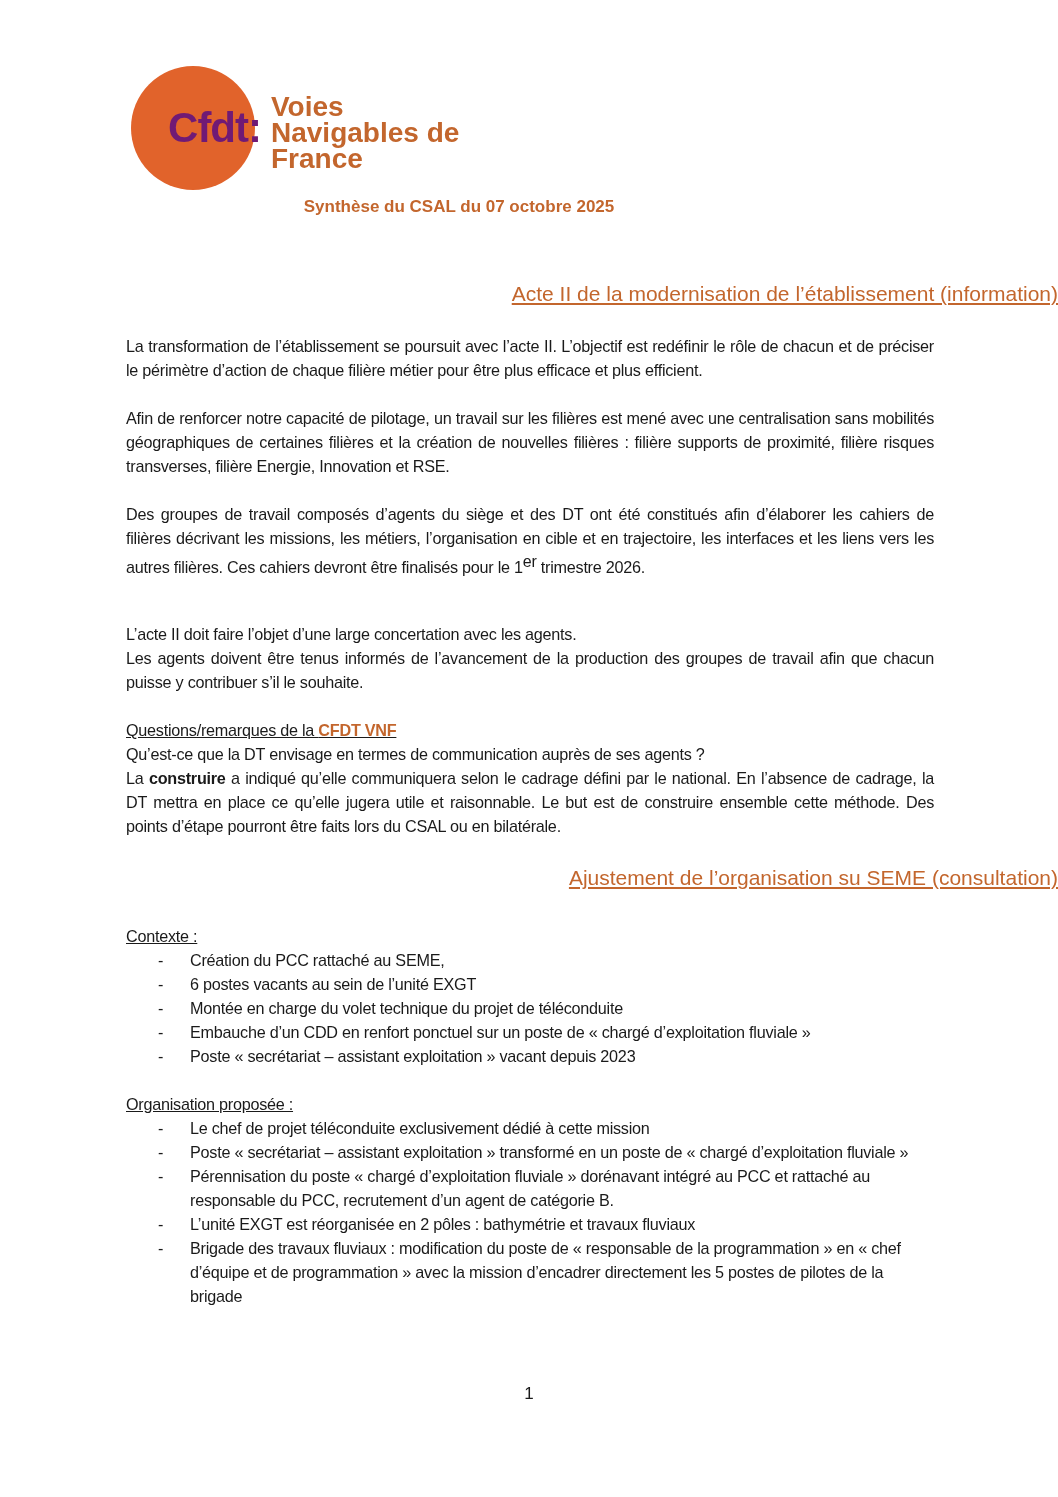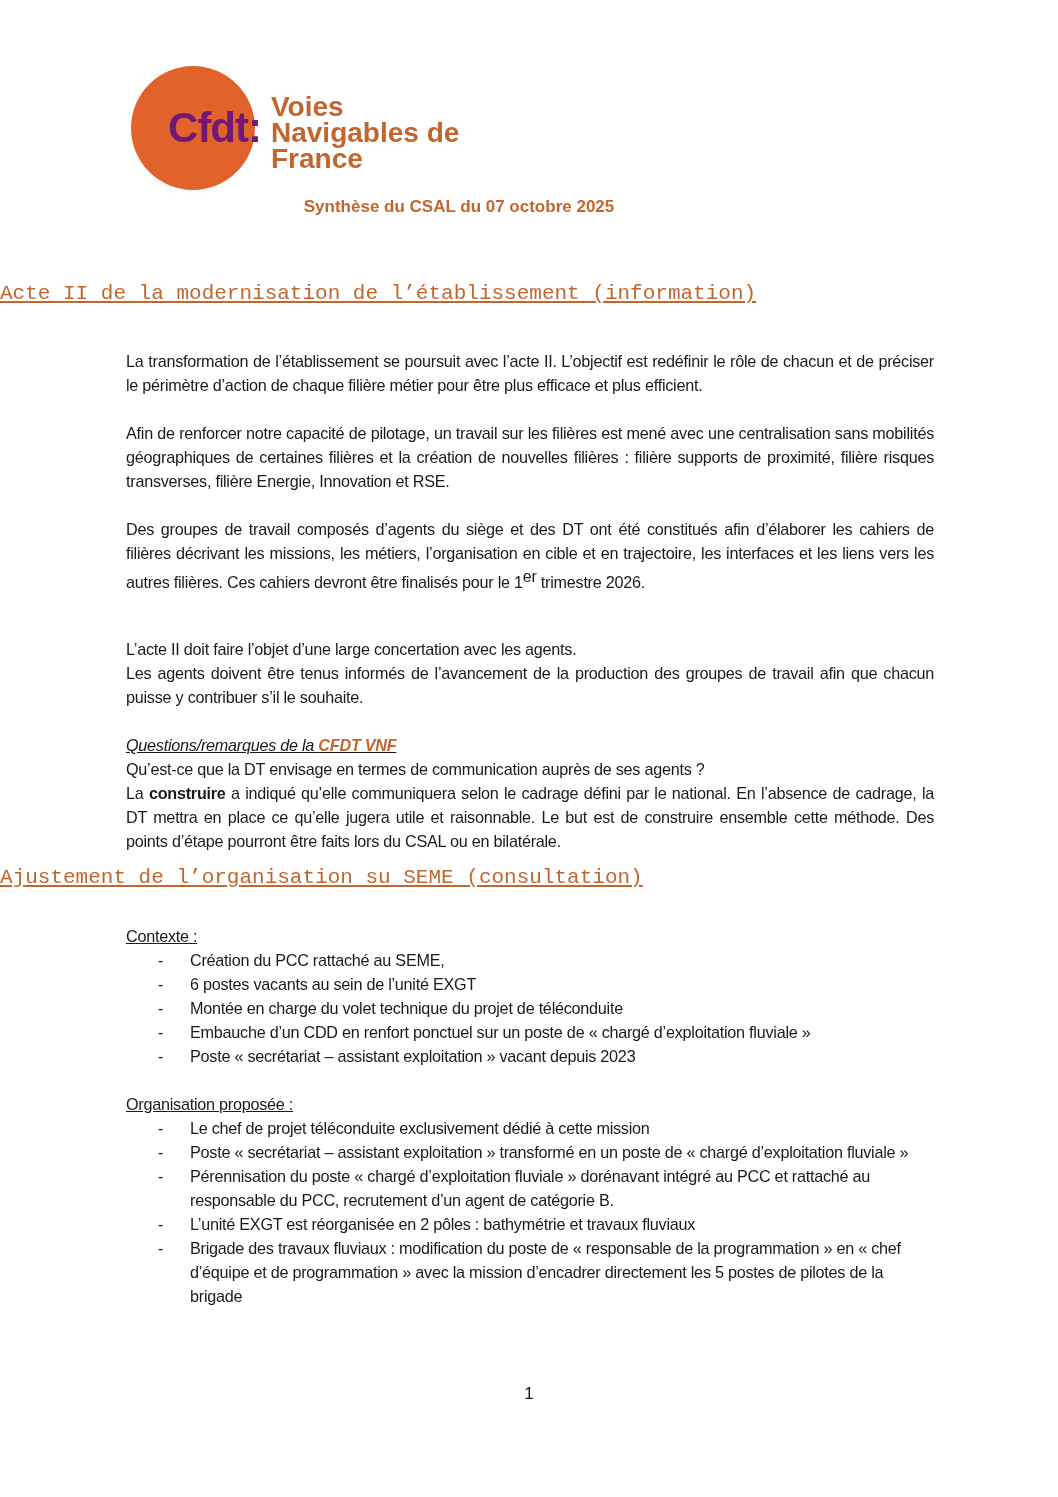--- a/index.html
+++ b/index.html
@@ -7,31 +7,31 @@
          font-family: "Liberation Sans Narrow", "Liberation Sans", sans-serif; color: #1a1a1a; }
   .logo { position: absolute; left: 131px; top: 66px; width: 126px; height: 124px; }
   .logo-circle { position: absolute; left: 0; top: 0; width: 124px; height: 124px; border-radius: 50%;
                  background: #e1632b; }
   .logo-mark { position: absolute; left: 0; top: 38px; width: 130px; text-align: right; color: #701a75;
                font-family: "Liberation Sans", sans-serif; font-weight: bold; font-size: 42px; letter-spacing: -1px; }
   .logo-text { position: absolute; left: 271px; top: 94px; color: #c3662d;
                font-family: "Liberation Sans", sans-serif; font-weight: bold; font-size: 28px; line-height: 26px; }
   .title { position: absolute; left: 8px; width: 902px; top: 197px; text-align: center; color: #c3662d;
            font-family: "Liberation Sans", sans-serif; font-weight: bold; font-size: 17px; }
-  .h2 { position: absolute; left: 0; width: 1058px; text-align: left; color: #c3662d;
-        font-family: Liberation Mono, monospace; font-size: 21px; text-decoration: underline; }
+  .h2 { position: absolute; left: 0; width: 1058px; text-align: right; color: #c3662d;
+        font-family: Liberation Sans, sans-serif; font-size: 21px; text-decoration: underline; }
   .h2.s1 { top: 282px; }
   .h2.s2 { top: 866px; }
   .para { position: absolute; left: 126px; width: 808px; font-size: 16.2px; line-height: 24px;
-          text-align: justify; font-family: "Liberation Sans", sans-serif; letter-spacing: -0.25px; margin-top: 15px; }
+          text-align: justify; font-family: "Liberation Sans", sans-serif; letter-spacing: -0.25px; }
   .p1 { top: 334px; } .p2 { top: 406px; } .p3 { top: 502px; }
   .p4 { top: 622px; } .p5 { top: 646px; }
   .q { top: 718px; }
   .underline { text-decoration: underline; }
-  .ital { font-style: italic; }
+  .ital { }
   .orange { color: #c3662d; font-weight: bold; }
   .list-label { position: absolute; left: 126px; font-size: 16.2px; font-family: "Liberation Sans", sans-serif; text-decoration: underline; letter-spacing: -0.25px; }
   .list { position: absolute; left: 126px; width: 808px; margin: 0; padding: 0; list-style: none;
           font-size: 16.2px; line-height: 24px; font-family: "Liberation Sans", sans-serif; letter-spacing: -0.25px; }
   .list li { position: relative; padding-left: 64px; }
   .list li .dash { position: absolute; left: 32px; top: 0; }
   .ctx-label { top: 927px; } .ctx-list { top: 948px; }
   .org-label { top: 1095px; } .org-list { top: 1116px; }
   .pagenum { position: absolute; left: 0; width: 1058px; top: 1384px; text-align: center; font-size: 17px;
              font-family: "Liberation Sans", sans-serif; }

